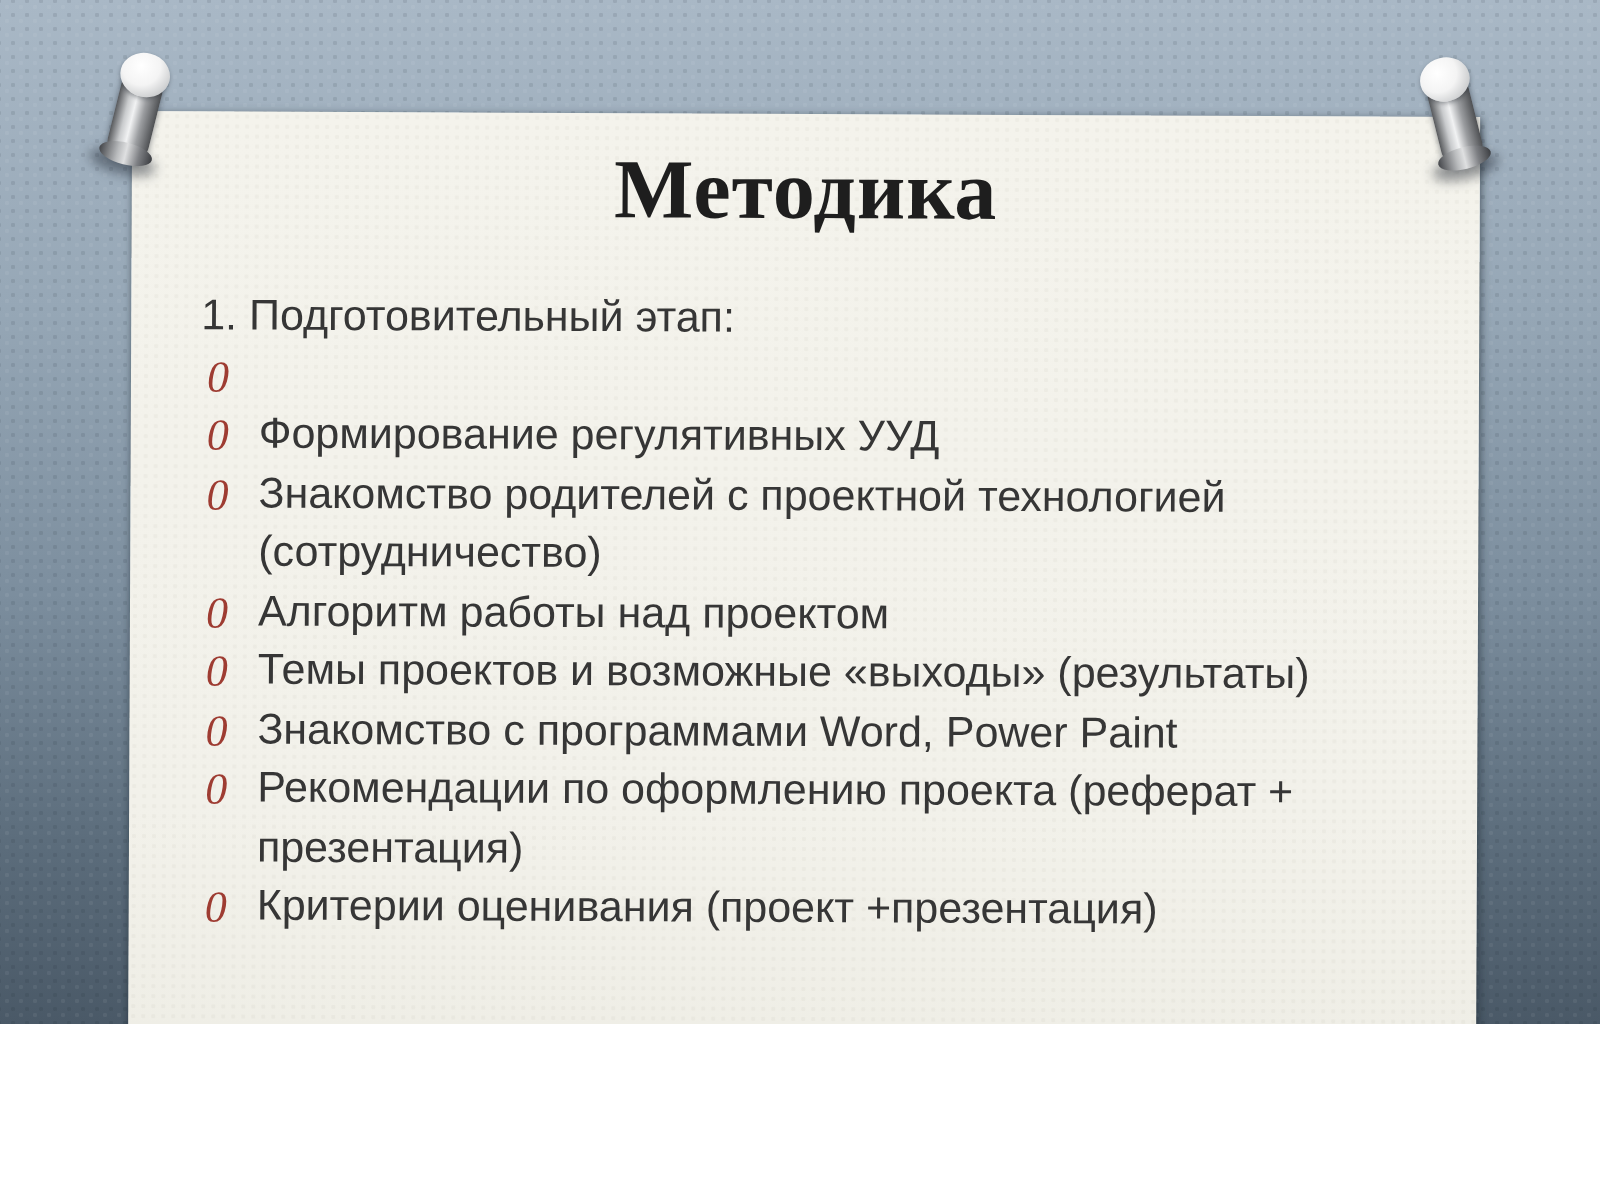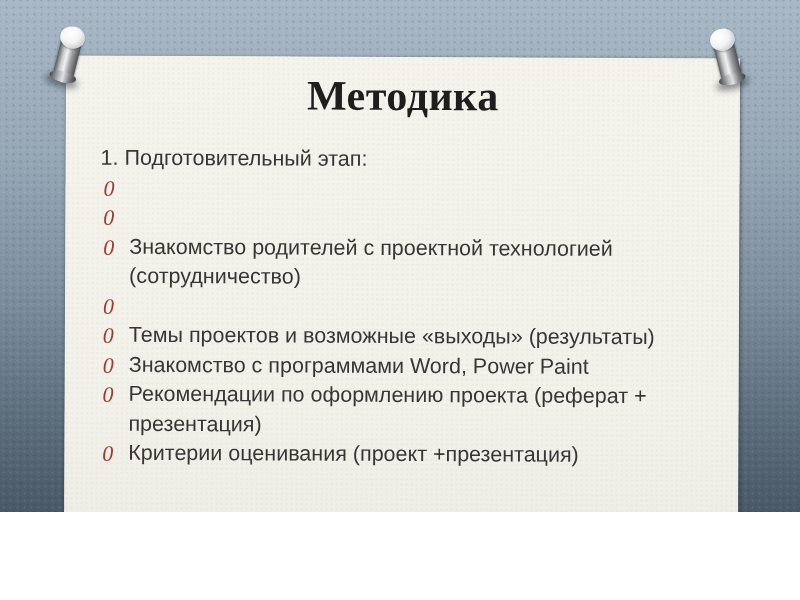--- a/index.html
+++ b/index.html
@@ -122,28 +122,30 @@
 
     <div class="content">
       <p class="heading">1. Подготовительный этап:</p>
 
       <ul class="bullet-list">
         <li>
           <span class="bullet-glyph">0</span>
         </li>
         <li>
           <span class="bullet-glyph">0</span>
+          <span class="item-text">Формирование регулятивных УУД</span>
         </li>
         <li>
           <span class="bullet-glyph">0</span>
           <span class="item-text">Знакомство родителей с проектной технологией
 (сотрудничество)</span>
         </li>
         <li>
           <span class="bullet-glyph">0</span>
+          <span class="item-text">Алгоритм работы над проектом</span>
         </li>
         <li>
           <span class="bullet-glyph">0</span>
           <span class="item-text">Темы проектов и возможные «выходы» (результаты)</span>
         </li>
         <li>
           <span class="bullet-glyph">0</span>
           <span class="item-text">Знакомство с программами Word, Power Paint</span>
         </li>
         <li>

